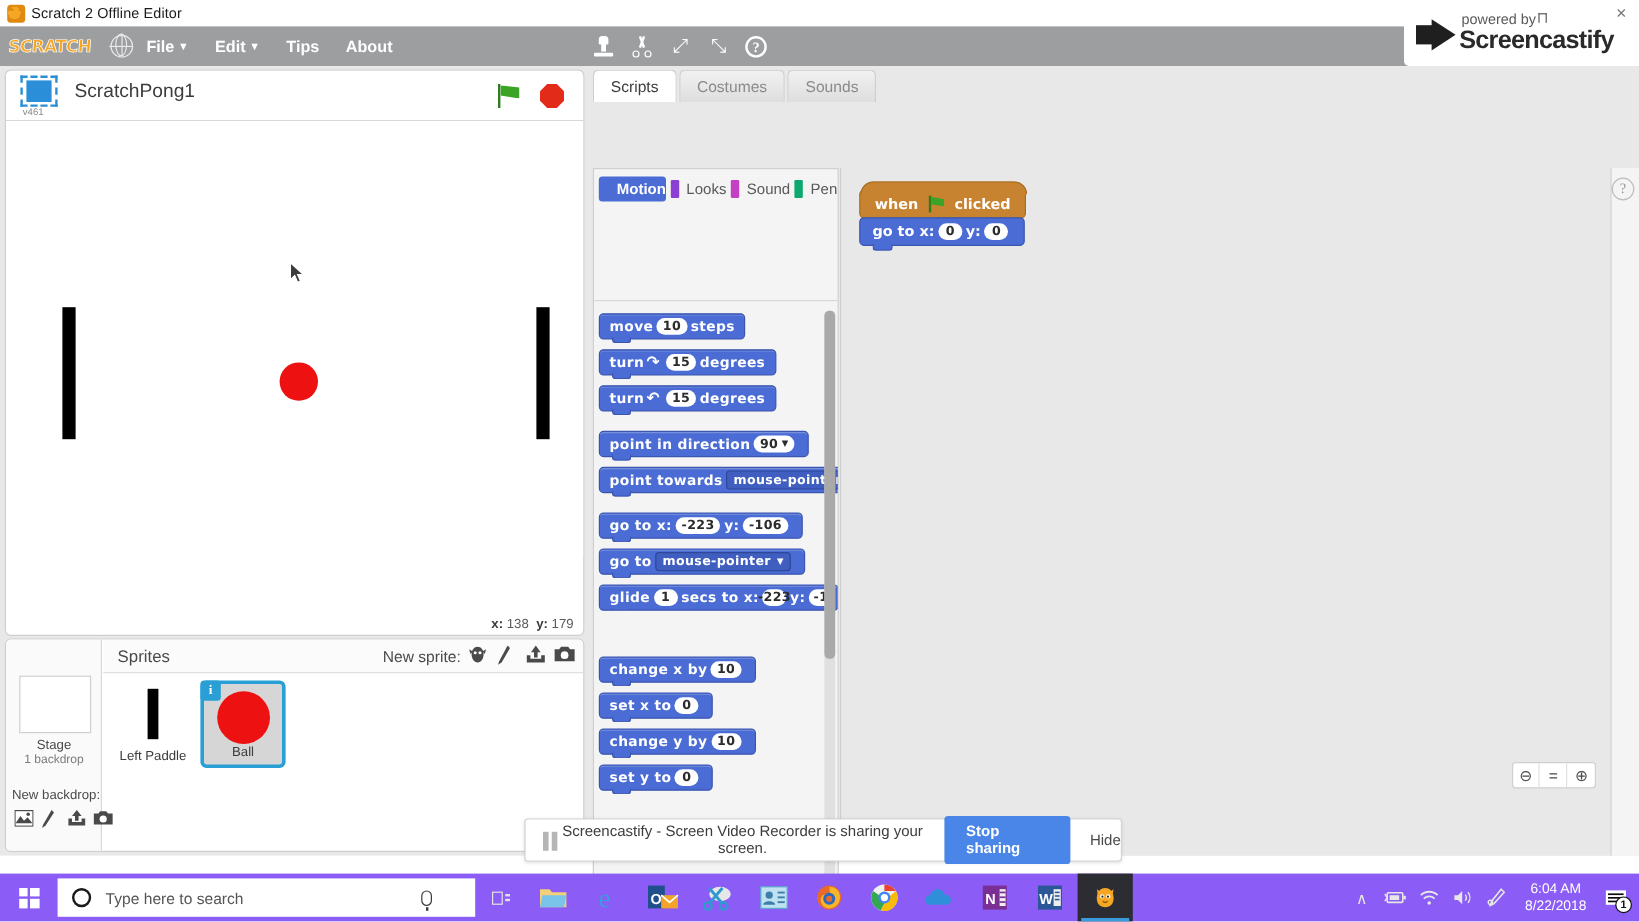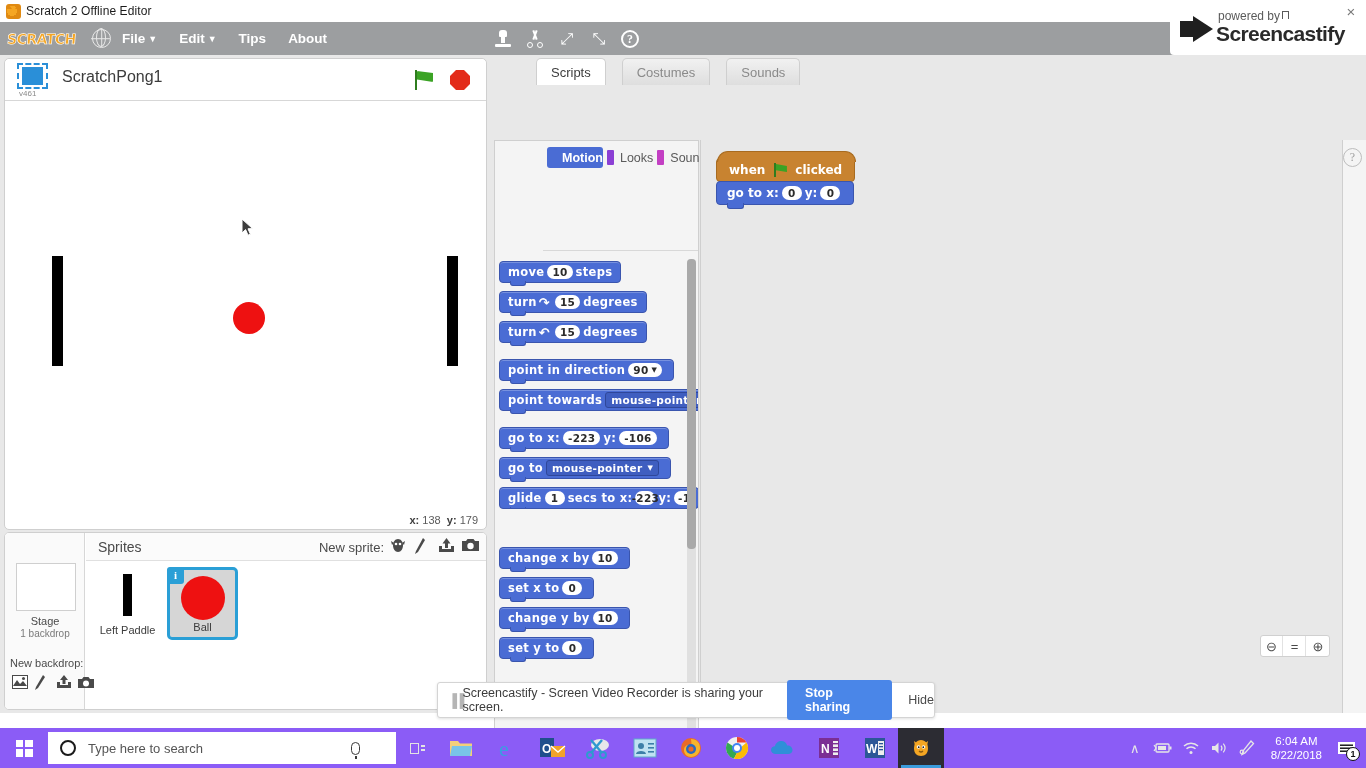--- a/index.html
+++ b/index.html
@@ -241,31 +241,31 @@
   .sprite-card .thumb {
     position: absolute; left: 0; right: 0; top: 4px; height: 48px;
     display: flex; align-items: center; justify-content: center;
   }
   .sprite-card .sname { font-size: 11px; color: #3c3c3c; margin-bottom: 4px; z-index: 2; }
   .info-badge {
     position: absolute; left: -3px; top: -3px; width: 17px; height: 17px; border-radius: 3px;
     background: #2a9fd6; color: #fff; font-size: 11px; font-weight: bold;
     text-align: center; line-height: 17px; font-family: "Liberation Serif", serif;
   }
-  .tabs { position: absolute; left: 4px; top: 3px; display: flex; gap: 16px; margin-left: 42px; }
+  .tabs { position: absolute; left: 4px; top: 3px; display: flex; gap: 2px; }
   .tab {
     height: 27px; padding: 0 14px; line-height: 27px; font-size: 13px;
     border: 1px solid #cfcfcf; border-bottom: none; border-radius: 5px 5px 0 0;
     background: linear-gradient(#f1f1f1, #dedede); color: #8a8a8a; cursor: default;
   }
   .tab.active { background: #ffffff; color: #3c3c3c; }
 
   .palette-pane {
     position: absolute; left: 494px; top: 85px; width: 205px; height: 596px;
-    background: #f4f4f4; border: 1px solid #cfcfcf; border-top: 1px solid #cfcfcf; padding-left: 48px;
+    background: #f4f4f4; border: 1px solid #cfcfcf; border-top: 1px solid #cfcfcf;
   }
   .cat-grid {
     position: relative; height: 110px; padding: 6px 4px 4px 4px;
     display: grid; grid-template-columns: 1fr 1fr; grid-auto-rows: 21px;
     grid-auto-flow: column; column-gap: 2px; border-bottom: 1px solid #d8d8d8;
   }
   .cat {
     display: flex; align-items: center; gap: 6px; padding-left: 2px;
     font-size: 12.5px; color: #5a5a5a; border-radius: 3px; cursor: default;
   }
@@ -384,21 +384,21 @@
   }
   .zoom-ctl div:last-child { border-right: none; }
 
   
   .share-bar {
     position: absolute; left: 437px; top: 682px; width: 498px; height: 36px;
     background: #ffffff; border: 1px solid #d4d4d4; border-radius: 3px;
     display: flex; align-items: center; box-shadow: 0 1px 3px rgba(0,0,0,0.12);
   }
   .share-bar .pause { margin-left: 10px; color: #b5b5b5; font-size: 13px; letter-spacing: -2px; }
-  .share-bar .msg { font-size: 12.5px; color: #3c3c3c; }
+  .share-bar .msg { font-size: 12.5px; color: #3c3c3c; text-align: center; }
   .share-bar .stop {
     margin-left: 12px; background: #4a86e8; color: #ffffff;
     font-size: 12.5px; font-weight: bold; padding: 6px 18px; border-radius: 3px; cursor: default;
   }
   .share-bar .hide { margin-left: 16px; font-size: 12.5px; color: #4a4a4a; cursor: default; }
 
   
   .taskbar {
     position: absolute; left: 0; top: 728px; width: 1366px; height: 40px;
     background: #8b5cf6; display: flex; align-items: center;

